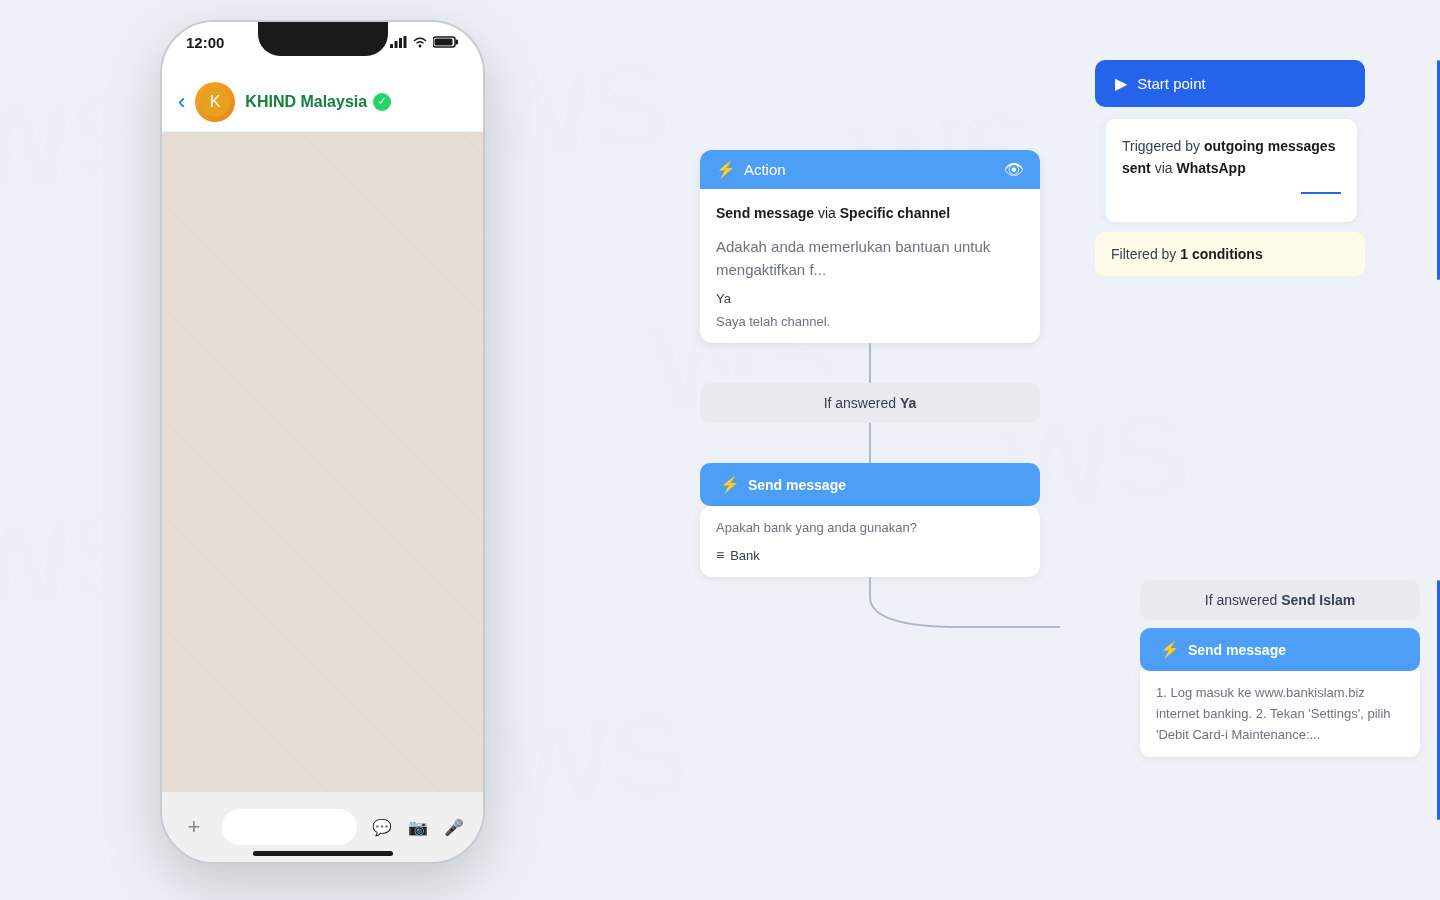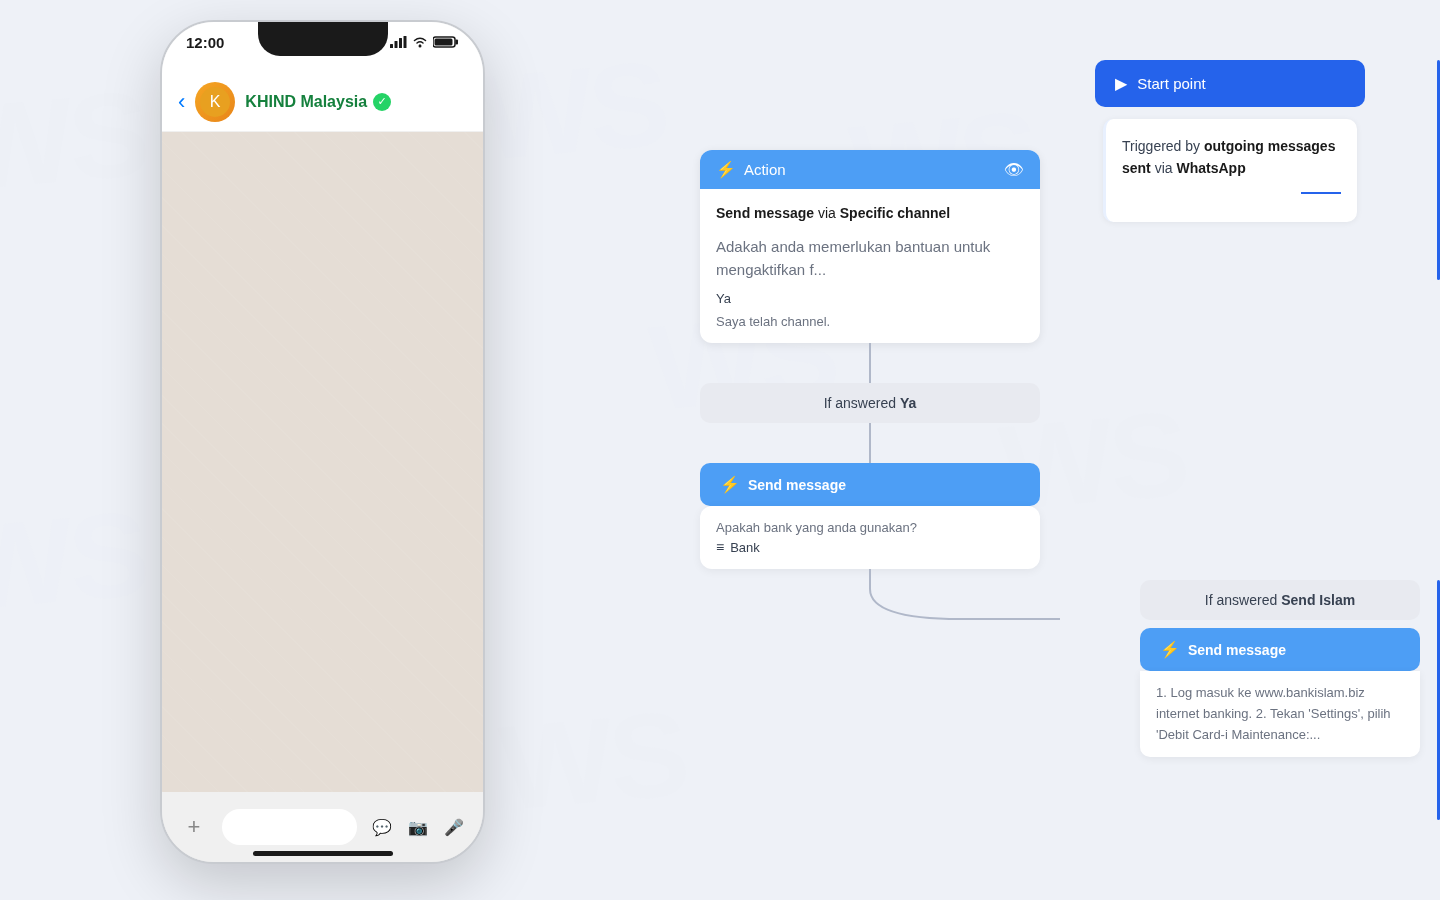--- a/index.html
+++ b/index.html
@@ -333,21 +333,21 @@
       overflow: hidden;
       box-shadow: 0 2px 10px rgba(0,0,0,0.06);
       margin: 0 20px;
     }
     .message-card-2-body {
       padding: 14px 16px;
     }
     .message-card-2-text {
       font-size: 13px;
       color: #6b7280;
-      margin-bottom: 4px;
+      margin-bottom: 12px;
     }
     .bank-tag {
       display: flex;
       align-items: center;
       gap: 6px;
       font-size: 13px;
       color: #374151;
     }
     .bank-icon {
       font-size: 14px;
@@ -617,20 +617,24 @@
   </div>
 
   <div class="trigger-card">
     <span>Triggered by</span>
     <strong>outgoing messages sent</strong>
     <span> via </span>
     <strong>WhatsApp</strong>
     <div class="trigger-divider"></div>
   </div>
 
+  <div class="filter-card">
+    <span>Filtered by</span>
+    <strong>1 conditions</strong>
+  </div>
 
 </div>
 
 <div class="right-panel-bottom">
 
   <div style="position:absolute; right:0; top:0; width:3px; height:240px; background:#2563eb; border-radius:2px;"></div>
 
   <div class="if-answered-right">
     <span>If answered</span>
     <strong>Send Islam</strong>

